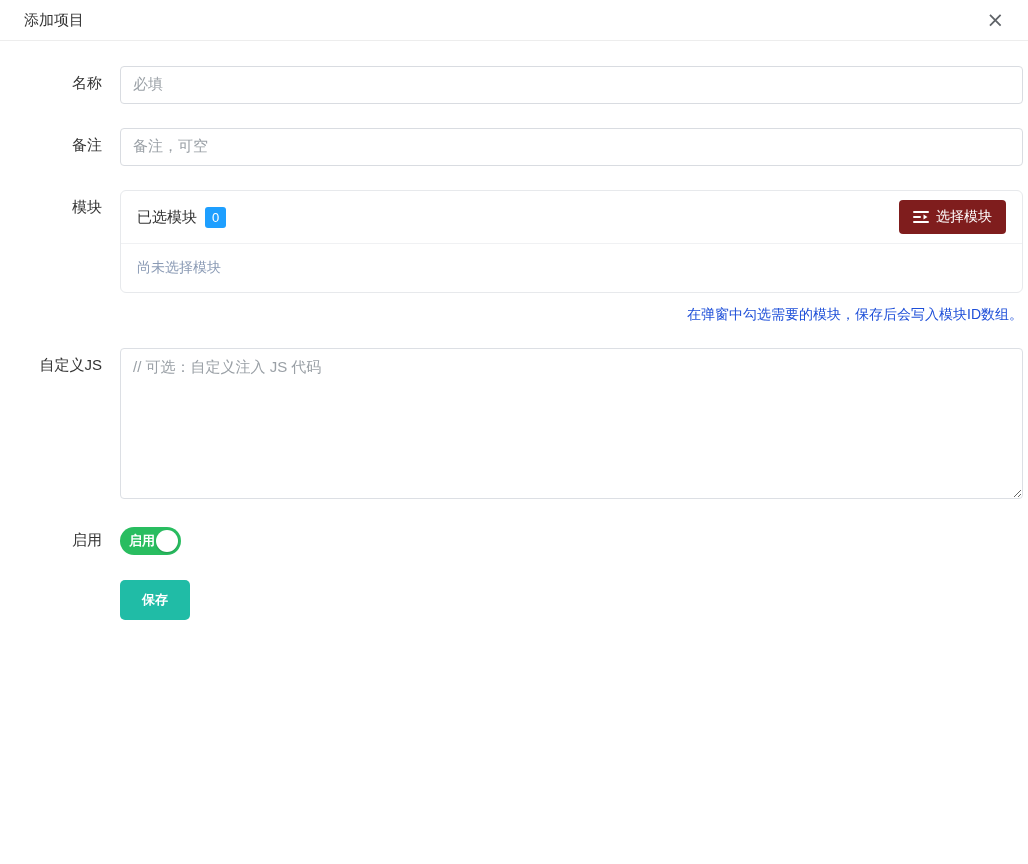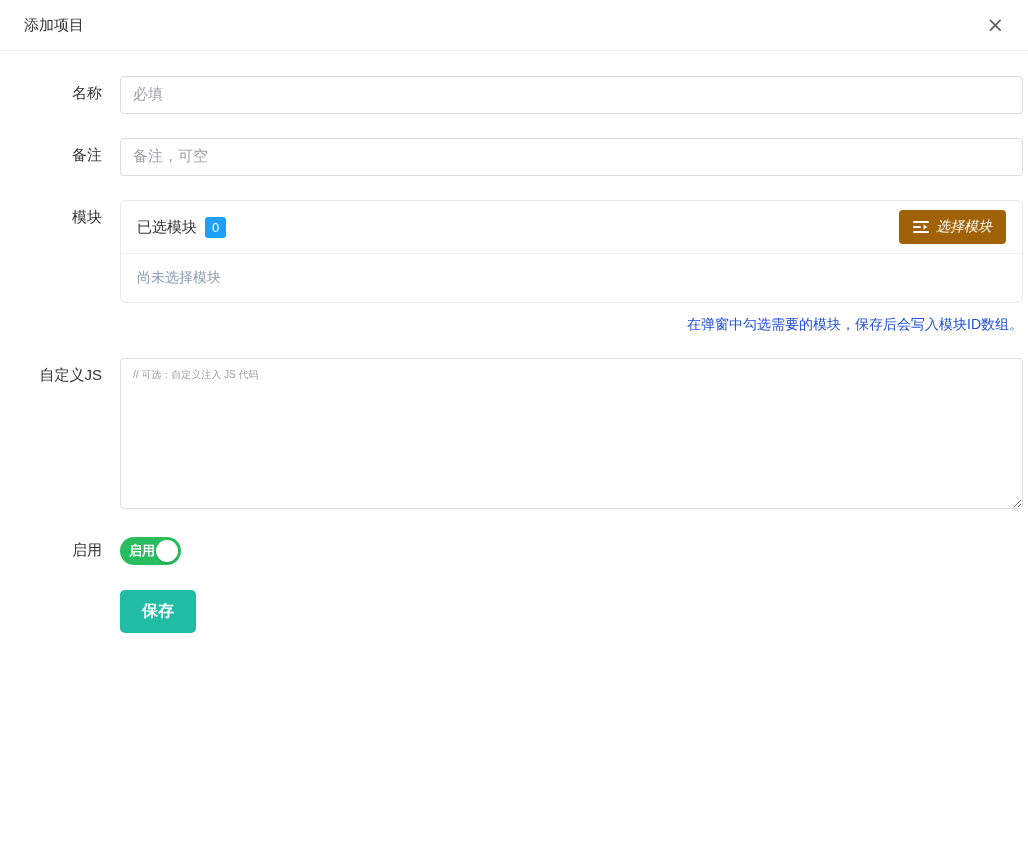--- a/index.html
+++ b/index.html
@@ -1,20 +1,20 @@
 <!DOCTYPE html>
 <html><head>
 <meta charset="utf-8">
 <style>
   * { margin: 0; padding: 0; box-sizing: border-box; }
   html, body { width: 1028px; height: 864px; background: #ffffff;
     font-family: "Liberation Sans", "DejaVu Sans", sans-serif; color: #333; }
 
   
-  .modal-header { height: 51px; display: flex; align-items: center;
+  .modal-header { height: 41px; display: flex; align-items: center;
     justify-content: space-between; padding: 0 24px 0 24px;
     border-bottom: 1px solid #ededed; }
   .modal-title { font-size: 15px; color: #333; }
   .close-btn { font-size: 21px; color: #5f6368; line-height: 1; cursor: pointer;
     padding: 2px 4px; background: none; border: none; margin-right: -4px;
     font-family: "DejaVu Sans", sans-serif; }
 
   
   .modal-body { padding-top: 25px; }
   .form-row { display: flex; margin: 0 5px 24px 0; }
@@ -31,46 +31,46 @@
   
   .module-panel { border: 1px solid #e7e9ec; border-radius: 6px; background: #fff; }
   .module-panel-header { display: flex; align-items: center;
     justify-content: space-between; padding: 9px 16px;
     border-bottom: 1px solid #f0f1f3; }
   .selected-wrap { display: flex; align-items: center; font-size: 15px; color: #333; }
   .count-badge { display: inline-block; margin-left: 8px; background: #1e9fff;
     color: #fff; font-size: 13px; line-height: 1; padding: 4px 7px;
     border-radius: 3px; }
   .select-module-btn { display: inline-flex; align-items: center; gap: 7px;
-    background: #a16207; color: #fff; border: none; border-radius: 4px;
-    font-size: 14px; padding: 8px 14px; cursor: pointer; font-family: inherit; font-style: italic; }
+    background: #7f1d1d; color: #fff; border: none; border-radius: 4px;
+    font-size: 14px; padding: 8px 14px; cursor: pointer; font-family: inherit; }
   .select-module-btn svg { display: block; }
   .module-panel-body { padding: 15px 16px; font-size: 14px; color: #8b9bb5; }
   .module-help { margin-top: 13px; font-size: 14px; color: #1d4ed8; text-align: right; }
 
   
   .js-textarea { width: 100%; height: 151px; border: 1px solid #dcdfe4;
-    border-radius: 4px; padding: 9px 12px; font-size: 10px; color: #333;
+    border-radius: 4px; padding: 9px 12px; font-size: 15px; color: #333;
     font-family: inherit; outline: none; resize: both; background: #fff; }
   .js-textarea::placeholder { color: #9aa0a6; }
 
   
   .row-toggle { margin-bottom: 0; }
   .row-toggle .form-label { padding-top: 4px; }
   .toggle-switch { position: relative; width: 61px; height: 28px;
     background: #29bd60; border-radius: 15px; cursor: pointer; }
   .toggle-text { position: absolute; left: 9px; top: 50%; transform: translateY(-50%);
     color: #fff; font-size: 13px; font-weight: bold; letter-spacing: 0; }
   .toggle-knob { position: absolute; right: 3px; top: 3px; width: 22px; height: 22px;
     background: #fff; border-radius: 50%; box-shadow: 0 1px 2px rgba(0,0,0,.2); }
 
   
   .save-row { margin-top: 25px; }
   .save-btn { background: #20bca6; color: #fff; border: none; border-radius: 5px;
-    font-size: 16px; font-weight: bold; padding: 11px 22px; cursor: pointer;
+    font-size: 13px; font-weight: bold; padding: 11px 22px; cursor: pointer;
     font-family: inherit; }
 </style>
 </head>
 <body>
 
 <div class="modal">
 
   <div class="modal-header">
     <div class="modal-title">添加项目</div>
     <button class="close-btn">×</button>

